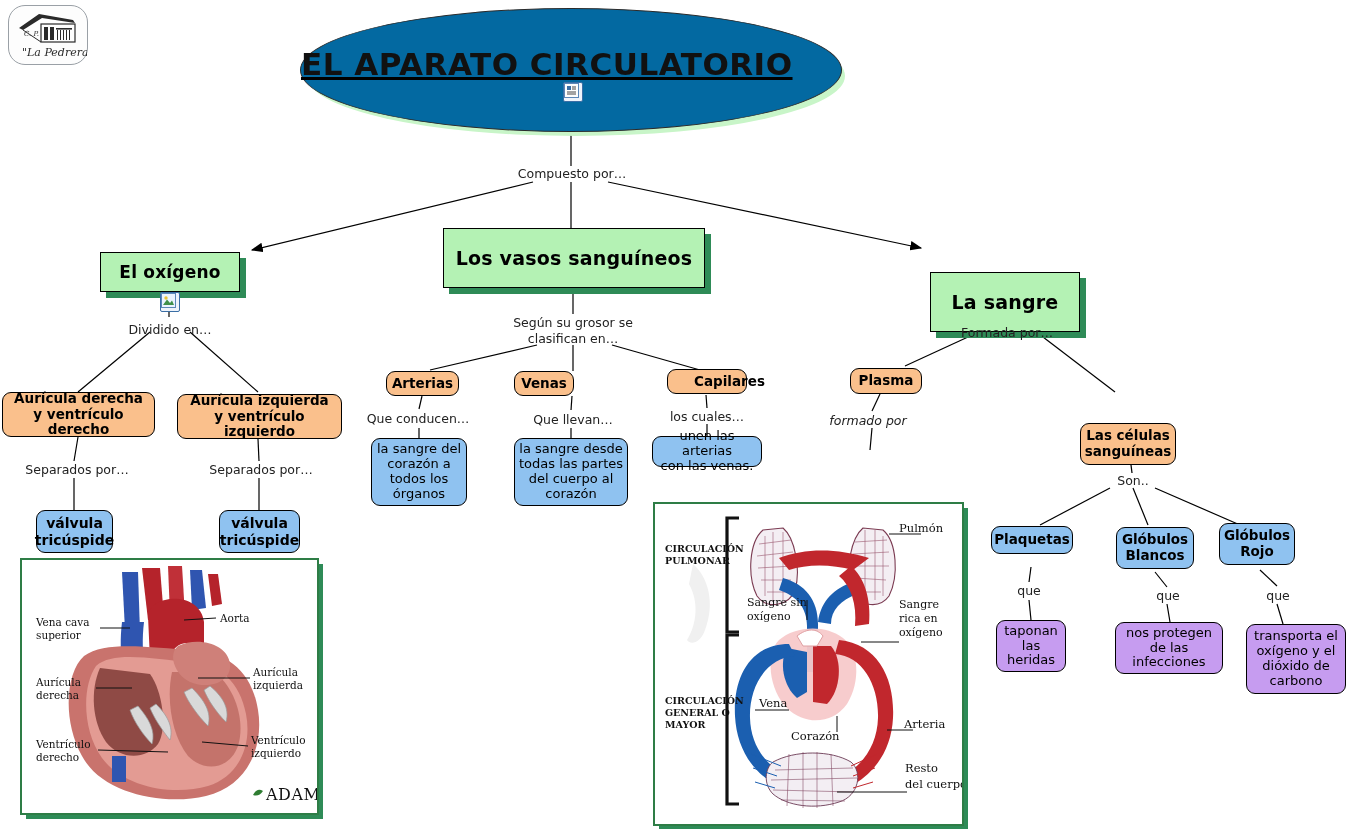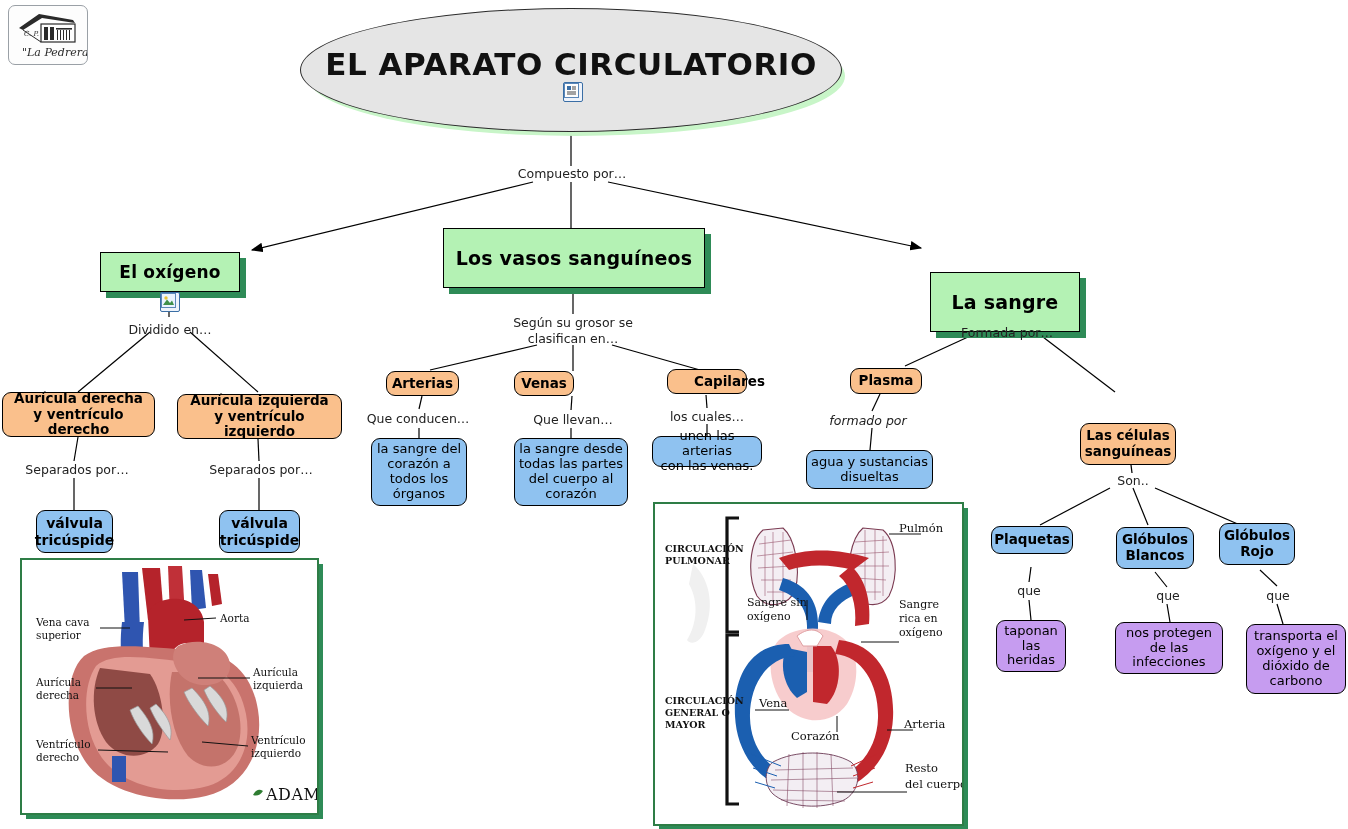--- a/index.html
+++ b/index.html
@@ -29,44 +29,44 @@
     color:#000;line-height:1.15;
   }
   .purple{
     background:#c69cf0;border:1.5px solid #000;border-radius:9px;
     color:#000000;line-height:1.15;
   }
 
   
   .title-ellipse{
     position:absolute;left:300px;top:8px;width:540px;height:122px;
-    background:#e5e5e5;border:1.6px solid #2b2b2b;border-radius:50%;
+    background:#0369a1;border:1.6px solid #2b2b2b;border-radius:50%;
     box-shadow:5px 6px 0 -2px #c8f5c8;
-    display:flex;align-items:center;justify-content:center;
+    display:flex;align-items:center;justify-content:flex-start;text-decoration:underline;
   }
   .title-text{
     font-size:31px;font-weight:bold;color:#111;letter-spacing:.5px;
     white-space:nowrap;margin-top:-12px;
   }
 
   
   .edge-label{
     position:absolute;font-size:12.5px;color:#222;text-align:center;
     line-height:1.25;white-space:pre-line;
   }
 
   
   .mini-icon{position:absolute;width:18px;height:18px;border:1.5px solid #3a6ea5;
              background:#eef3fb;border-radius:2px;display:block;}
   .mini-icon svg{display:block;}
 
   
   .logo{
     position:absolute;left:8px;top:5px;width:78px;height:58px;
-    border:1px solid #9aa0a6;border-radius:7px;background:#fdfdfd;
+    border:1px solid #9aa0a6;border-radius:17px;background:#fdfdfd;
   }
 
   
   .img-frame{
     position:absolute;background:#fff;border:2px solid #2e7d46;
     box-shadow:5px 5px 0 -1px #2e8b57;overflow:hidden;
   }
   .img-inner{position:absolute;left:0;top:0;width:100%;height:100%;}
   .lbl{font-family:"DejaVu Serif",serif;fill:#111;}
 </style>
@@ -244,24 +244,20 @@
     <span>unen las arterias
 con las venas.</span>
   </div>
 
   <div class="edge-label" style="left:955px;top:325px;width:104px;">Formada por…</div>
 
   <div class="node orange" style="left:850px;top:368px;width:72px;height:26px;font-size:13.5px;">
     <span>Plasma</span>
   </div>
   <div class="edge-label" style="left:816px;top:413px;width:104px;font-style:italic;">formado por</div>
-  <div class="node blue" style="left:806px;top:450px;width:127px;height:39px;font-size:13px;white-space:pre-line;">
-    <span>agua y sustancias
-disueltas</span>
-  </div>
 
   <div class="node orange" style="left:1080px;top:392px;width:96px;height:42px;font-size:13.5px;white-space:pre-line;margin-top:31px;">
     <span>Las células
 sanguíneas</span>
   </div>
   <div class="edge-label" style="left:1104px;top:473px;width:58px;">Son..</div>
 
   <div class="node blue" style="left:991px;top:526px;width:82px;height:28px;font-size:13.5px;font-weight:bold;">
     <span>Plaquetas</span>
   </div>

